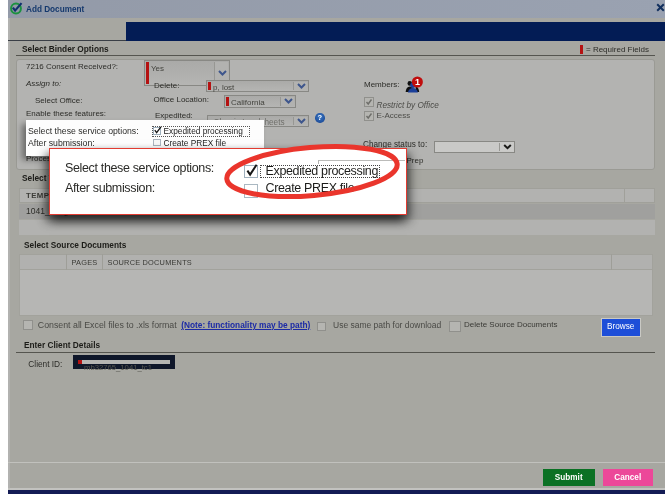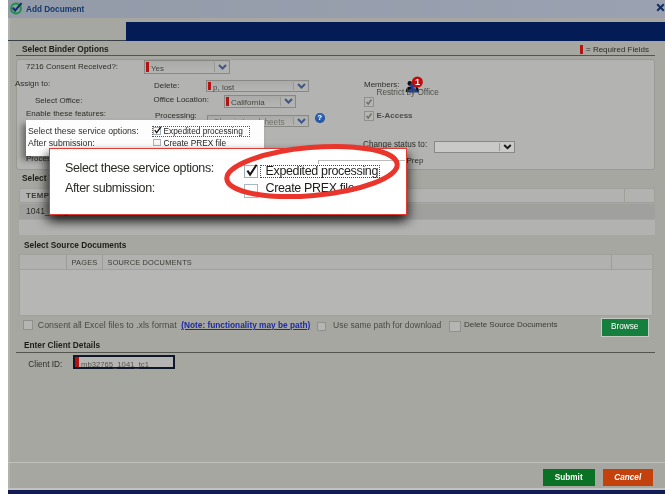--- a/index.html
+++ b/index.html
@@ -37,31 +37,31 @@
 <div style="position:absolute;left:117.5px;top:21.5px;width:539.5px;height:19px;background:#031c55;"></div>
 
 <div class="sect" style="top:45px;text-align:right;">Select Binder Options</div>
 <div style="position:absolute;left:8px;top:55px;width:639px;height:1px;background:#55554f;"></div>
 <div style="position:absolute;left:572px;top:44.5px;width:3px;height:9px;background:#b51212;"></div>
 <div class="t" style="left:578px;top:45.7px;">= Required Fields</div>
 
 <div style="position:absolute;left:7.5px;top:58.5px;width:639.5px;height:111px;background:#b3b3b1;border:1px solid #9a9a94;border-radius:3px;box-sizing:border-box;"></div>
 
 <div class="t" style="left:18px;top:63px;">7216 Consent Received?:</div>
-<div class="dd" style="left:136px;top:60px;width:86px;height:14px;">
+<div class="dd" style="left:136px;top:60px;width:86px;height:26px;">
   <div class="rb"></div>
       <div class="ddt" style="left:6px;top:3.5px;">Yes</div>
   <div class="arr">
         <svg width="9" height="6" viewBox="0 0 9 6">
           <path d="M1 1 L4.5 4.5 L8 1" fill="none" stroke="#3e568c" stroke-width="2"></path>
         </svg>
       </div>
 </div>
 
-<div class="t" style="left:7px;top:79.9px;">Assign to:</div>
+<div class="t" style="left:18px;top:79.9px;font-style:italic;">Assign to:</div>
 <div class="t" style="left:146px;top:81.8px;">Delete:</div>
 <div class="dd" style="left:198px;top:79.5px;width:103px;height:12.5px;">
   <div class="rb"></div>
       <div class="ddt" style="left:6px;top:3px;">p, lost</div>
   <div class="arr">
         <svg width="9" height="6" viewBox="0 0 9 6">
           <path d="M1 1 L4.5 4.5 L8 1" fill="none" stroke="#3e568c" stroke-width="2"></path>
         </svg>
       </div>
 </div>
@@ -85,39 +85,39 @@
         <svg width="9" height="6" viewBox="0 0 9 6">
           <path d="M1 1 L4.5 4.5 L8 1" fill="none" stroke="#3e568c" stroke-width="2"></path>
         </svg>
       </div>
 </div>
 <div class="cb" style="left:355.5px;top:97.3px;width:10px;height:10px;">
       <svg width="8" height="8" viewBox="0 0 8 8" style="position:absolute;left:0px;top:0px;">
         <path d="M1.5 4 L3.2 6 L6.5 1.5" fill="none" stroke="#6e6e6a" stroke-width="1.4"></path>
       </svg>
     </div>
-<div class="t" style="left:368.5px;top:89px;color:#4c4c48;font-size:8.2px;">Restrict by Office</div>
+<div class="t" style="left:368.5px;top:102px;color:#4c4c48;font-size:8.2px;font-style:italic;">Restrict by Office</div>
 
 <div class="t" style="left:18px;top:110.2px;">Enable these features:</div>
-<div class="t" style="left:147px;top:111.5px;">Processing:</div>
+<div class="t" style="left:147px;top:111.5px;">Expedited:</div>
 <div class="dd" style="left:198.5px;top:115px;width:102px;height:11.5px;">
   <div class="ddt" style="left:6px;top:3px;color:#6f6f6a;font-size:8.2px;">Classic Leadsheets</div>
   <div class="arr">
         <svg width="9" height="6" viewBox="0 0 9 6">
           <path d="M1 1 L4.5 4.5 L8 1" fill="none" stroke="#3e568c" stroke-width="2"></path>
         </svg>
       </div>
 </div>
 <div style="position:absolute;left:307px;top:113px;width:9.5px;height:9.5px;border-radius:50%;background:radial-gradient(circle at 50% 38%,#3a77c4,#16408c);color:#fff;font-size:7.5px;font-weight:bold;text-align:center;line-height:9.5px;">?</div>
 <div class="cb" style="left:355.5px;top:111.1px;width:10px;height:10px;">
       <svg width="8" height="8" viewBox="0 0 8 8" style="position:absolute;left:0px;top:0px;">
         <path d="M1.5 4 L3.2 6 L6.5 1.5" fill="none" stroke="#6e6e6a" stroke-width="1.4"></path>
       </svg>
     </div>
-<div class="t" style="left:368.5px;top:111.8px;color:#4c4c48;font-weight:bold;">E-Access</div>
+<div class="t" style="left:368.5px;top:111.8px;color:#4c4c48;">E-Access</div>
 
 <div class="t" style="left:18px;top:154.5px;">Processing options:</div>
 <div class="t" style="left:355px;top:140.8px;font-size:8.2px;">Change status to:</div>
 <div class="dd" style="left:425.5px;top:140.8px;width:81px;height:12.5px;background:#c9c9c7;">
   <div class="arr" style="background:#cbcbc9;">
         <svg width="9" height="6" viewBox="0 0 9 6">
           <path d="M1.2 1 L4.5 4.2 L7.8 1" fill="none" stroke="#1a1a18" stroke-width="2"></path>
         </svg>
       </div>
 </div>
@@ -169,26 +169,26 @@
 <div class="t" style="left:99.5px;top:258.5px;font-size:7.4px;color:#3a3a36;letter-spacing:.2px;">SOURCE DOCUMENTS</div>
 <div style="position:absolute;left:11px;top:270px;width:634px;height:46px;background:#b6b6b4;border:1px solid #a2a29c;border-top:none;box-sizing:border-box;"></div>
 
 <div class="cb" style="left:15.3px;top:320px;width:10px;height:10px;"></div>
 <div class="t" style="left:29.8px;top:320.6px;color:#4a4a46;font-size:8.8px;">Consent all Excel files to .xls format</div>
 <div class="t b" style="left:173.2px;top:321px;color:#1b2aa6;text-decoration:underline;font-size:8.3px;">(Note: functionality may be path)</div>
 <div class="cb" style="left:308.5px;top:321.5px;width:9px;height:9px;"></div>
 <div class="t" style="left:325px;top:320.6px;color:#4a4a46;font-size:8.5px;">Use same path for download</div>
 <div class="cb" style="left:441px;top:320.5px;width:11.5px;height:11.5px;"></div>
 <div class="t" style="left:456px;top:321px;color:#3a3a36;">Delete Source Documents</div>
-<div style="position:absolute;left:593.7px;top:319px;width:46px;height:16.5px;background:#15803d;box-shadow:0 0 0 1px #c9c9c4;color:#fff;font-size:8.2px;text-align:center;line-height:16.5px;">Browse</div>
+<div style="position:absolute;left:593.7px;top:319px;width:38px;height:16.5px;background:#1d4ed8;box-shadow:0 0 0 1px #c9c9c4;color:#fff;font-size:8.2px;text-align:center;line-height:16.5px;">Browse</div>
 
 <div class="sect" style="left:16px;top:340.9px;">Enter Client Details</div>
 <div style="position:absolute;left:8px;top:352px;width:639px;height:1px;background:#55554f;"></div>
 <div class="t" style="left:20.3px;top:359.9px;font-size:8.3px;">Client ID:</div>
-<div style="position:absolute;left:65px;top:355px;width:102px;height:14px;background:#b5b5b3;border:2px solid #0f172a;box-sizing:border-box;">
+<div style="position:absolute;left:65px;top:355px;width:102px;height:14px;background:#b5b5b3;border:5px solid #0f172a;box-sizing:border-box;">
   <div style="position:absolute;left:0;top:0;bottom:0;width:4px;background:#b51212;"></div>
   <div class="ddt" style="left:6px;top:3.5px;font-size:7.7px;color:#55554f;">mb32765_1041_tc1</div>
 </div>
 
 <div style="position:absolute;left:0px;top:462px;width:661px;height:1px;background:#c1c1bd;"></div>
 <div style="position:absolute;left:534.9px;top:468.6px;width:51.7px;height:17.2px;background:#0b7124;color:#fff;font-weight:bold;font-size:8.2px;text-align:center;line-height:17.2px;">Submit</div>
-<div style="position:absolute;left:594.5px;top:468.6px;width:50.5px;height:17.2px;background:#c2410c;color:#fff;font-weight:bold;font-size:8.2px;text-align:center;line-height:17.2px;font-style:italic;">Cancel</div>
+<div style="position:absolute;left:594.5px;top:468.6px;width:50.5px;height:17.2px;background:#ec4899;color:#fff;font-weight:bold;font-size:8.2px;text-align:center;line-height:17.2px;">Cancel</div>
 
 </div>
 </body></html>

